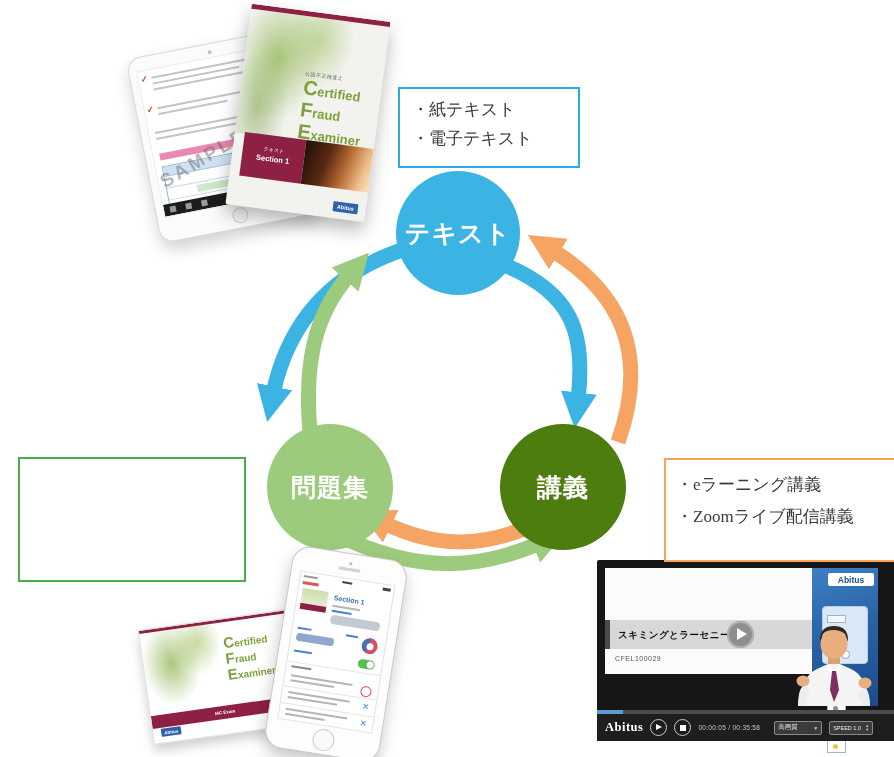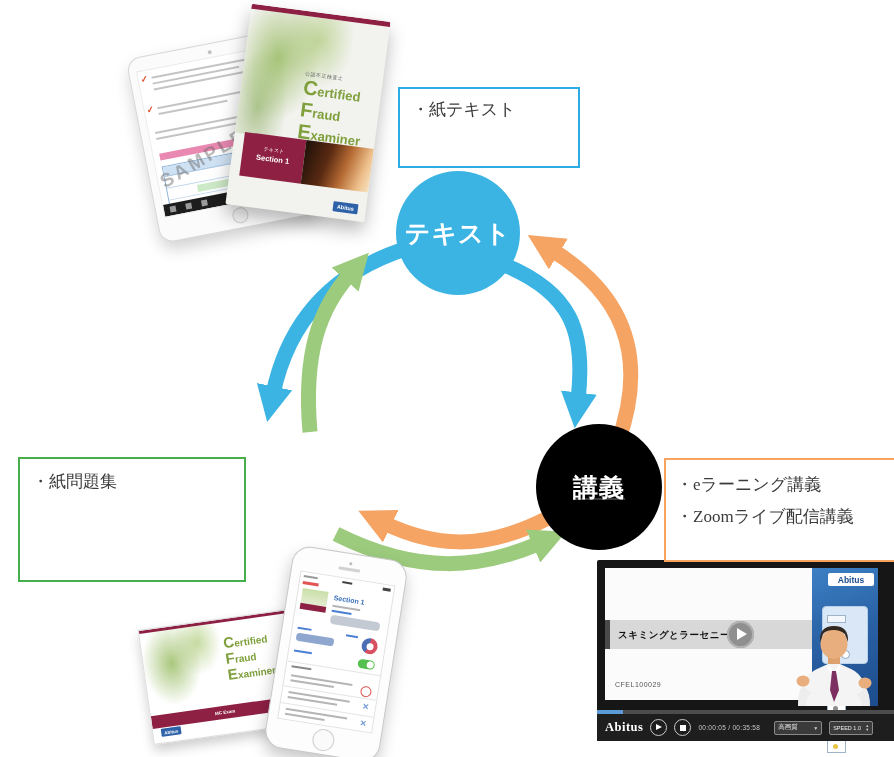--- a/index.html
+++ b/index.html
@@ -5,21 +5,21 @@
   html,body{margin:0;padding:0;background:#fff;}
   .canvas{position:relative;width:894px;height:757px;background:#fff;overflow:hidden;
           font-family:"Liberation Sans",sans-serif;color:#3a3a3a;}
   
   .arrows{position:absolute;left:0;top:0;z-index:2;}
   
   .circle{position:absolute;border-radius:50%;display:flex;align-items:center;justify-content:center;z-index:3;}
   .circle span{color:#fff;font-weight:bold;font-size:25px;letter-spacing:1px;}
   .c-text{left:396px;top:171px;width:124px;height:124px;background:#3BB4E4;}
   .c-work{left:267px;top:424px;width:126px;height:126px;background:#9CCB7D;}
-  .c-lect{left:536px;top:424px;width:126px;height:126px;background:#000000;text-decoration:underline;}
+  .c-lect{left:500px;top:424px;width:126px;height:126px;background:#4d7c0f;}
   
   .callout{position:absolute;background:#fff;z-index:5;font-size:17px;color:#3b3b3b;}
   .callout .co-line{line-height:32px;white-space:nowrap;font-family:Liberation Serif, serif;}
   .co-blue{left:398px;top:87px;width:166px;height:71px;border:2px solid #2BACE2;padding:6px 0 0 12px;}
   .co-blue .co-line{line-height:29px;}
   .co-green{left:18px;top:457px;width:212px;height:114px;border:2px solid #46AF4C;padding:7px 0 0 12px;}
   .co-orange{left:664px;top:458px;width:224px;height:91px;border:2px solid #F7A35C;padding:9px 0 0 10px;}
   
   .tablet-group{position:absolute;left:90px;top:6px;width:300px;height:232px;z-index:4;}
   .ipad{position:absolute;left:52px;top:36px;width:162px;height:186px;background:#fbfbfb;
@@ -92,21 +92,21 @@
   .ph-donut{position:absolute;right:7px;top:55px;width:16px;height:16px;border-radius:50%;
             background:conic-gradient(#d84f5f 0 210deg,#4a6fb5 210deg 360deg);}
   .ph-donut i{position:absolute;left:4.5px;top:4.5px;width:7px;height:7px;border-radius:50%;background:#fff;}
   .ph-toggle{position:absolute;right:7px;top:77px;width:17px;height:9px;border-radius:5px;background:#53c04f;}
   .ph-toggle i{position:absolute;right:1px;top:1px;width:7px;height:7px;border-radius:50%;background:#fff;}
   .ph-div{position:absolute;left:0;width:100%;height:1px;background:#e5e5e5;}
   .ph-ring{position:absolute;right:6px;width:9px;height:9px;border:1.5px solid #d9534f;border-radius:50%;}
   .ph-x{position:absolute;right:6px;color:#6b97d8;font-size:8px;font-weight:bold;line-height:8px;}
   
   .video{position:absolute;left:597px;top:560px;width:297px;height:181px;background:#161616;border-radius:2px;z-index:4;}
-  .slide{position:absolute;left:8px;top:8px;width:207px;height:132px;background:#fbfbfb;}
+  .slide{position:absolute;left:8px;top:8px;width:207px;height:106px;background:#fbfbfb;}
   .banner{position:absolute;left:0;top:52px;width:100%;height:29px;background:#d8d8d8;border-left:5px solid #4a4a4a;
           box-sizing:border-box;}
   .banner span{display:block;padding:9px 0 0 8px;font-size:9.5px;font-weight:bold;color:#111;letter-spacing:.5px;white-space:nowrap;}
   .slide-play{position:absolute;left:122px;top:53px;width:27px;height:27px;border-radius:50%;background:#8f8f8f;
               box-shadow:inset 0 0 0 2px #b2b2b2;}
   .slide-play i{position:absolute;left:10px;top:7px;width:0;height:0;border-top:6px solid transparent;
                 border-bottom:6px solid transparent;border-left:10px solid #fff;}
   .slide-code{position:absolute;left:10px;bottom:12px;font-size:7px;color:#555;letter-spacing:.5px;}
   .panel{position:absolute;left:215px;top:8px;width:66px;height:138px;
          background:linear-gradient(160deg,#3d80c4 0%,#2a62a6 45%,#1c4c8c 100%);}
@@ -160,29 +160,32 @@
     <path d="M 618 442 C 650 352 620 292 552 250" fill="none" stroke="#F5A463" stroke-width="15" marker-end="url(#ah-orange)"></path>
     <path d="M 408 248 C 332 272 288 322 273 394" fill="none" stroke="#3BB4E4" stroke-width="15" marker-end="url(#ah-blue)"></path>
     <path d="M 310 432 C 303 352 320 308 350 274" fill="none" stroke="#9CCB7D" stroke-width="15" marker-end="url(#ah-green)"></path>
     <path d="M 548 518 C 482 552 432 546 384 523" fill="none" stroke="#F5A463" stroke-width="15" marker-end="url(#ah-orange)"></path>
     <path d="M 336 534 C 420 576 482 568 540 543" fill="none" stroke="#9CCB7D" stroke-width="15" marker-end="url(#ah-green)"></path>
   </svg>
 
   <div class="circle c-text">
     <span>テキスト</span>
   </div>
+  <div class="circle c-work">
+    <span>問題集</span>
+  </div>
   <div class="circle c-lect">
     <span>講義</span>
   </div>
 
   <div class="callout co-blue">
     <div class="co-line">・紙テキスト</div>
+    <div class="co-line">・電子テキスト</div>
   </div>
   <div class="callout co-green">
-    <div class="co-line">・紙問題集</div>
   </div>
   <div class="callout co-orange">
     <div class="co-line">・eラーニング講義</div>
     <div class="co-line">・Zoomライブ配信講義</div>
   </div>
 
   <div class="tablet-group">
     <div class="ipad">
       <div class="ipad-cam"></div>
       <div class="ipad-screen">

